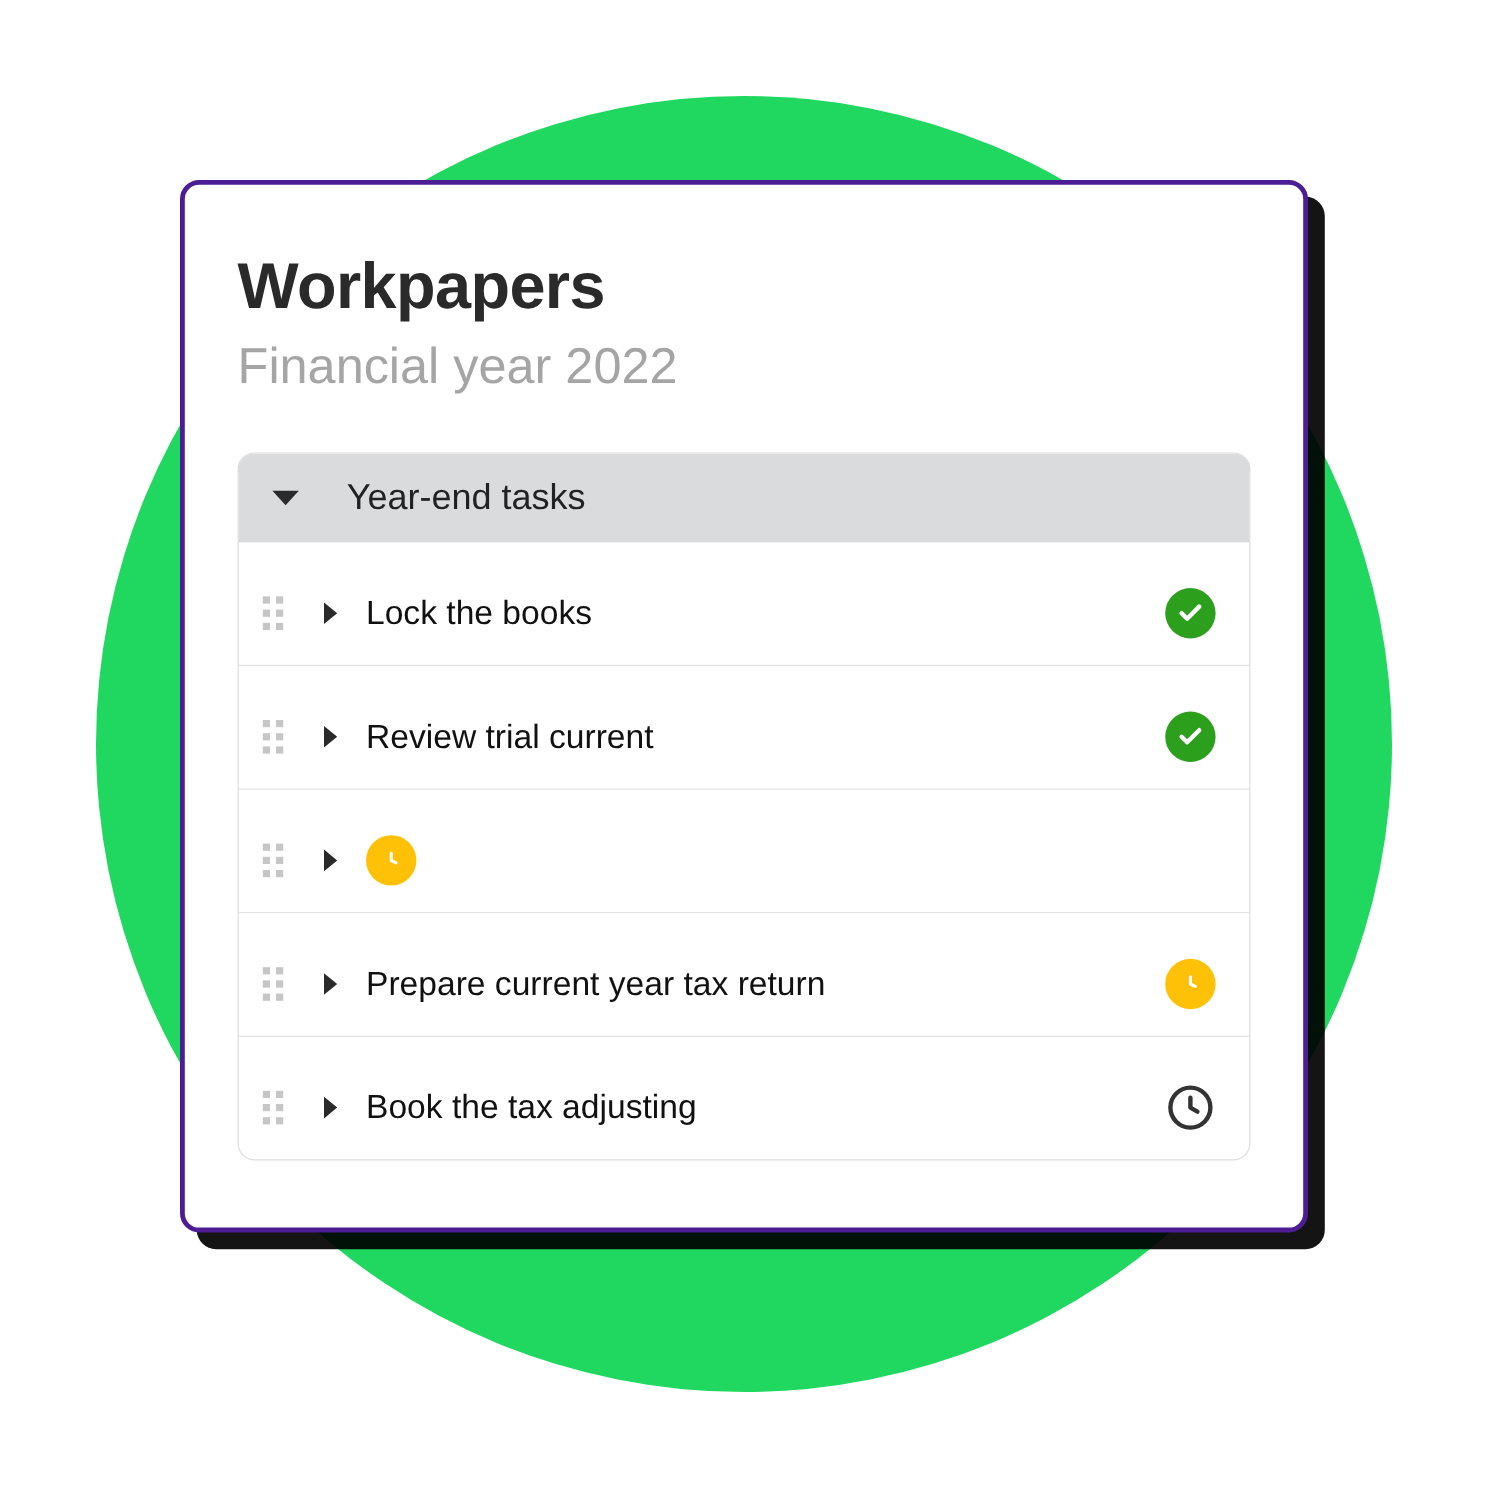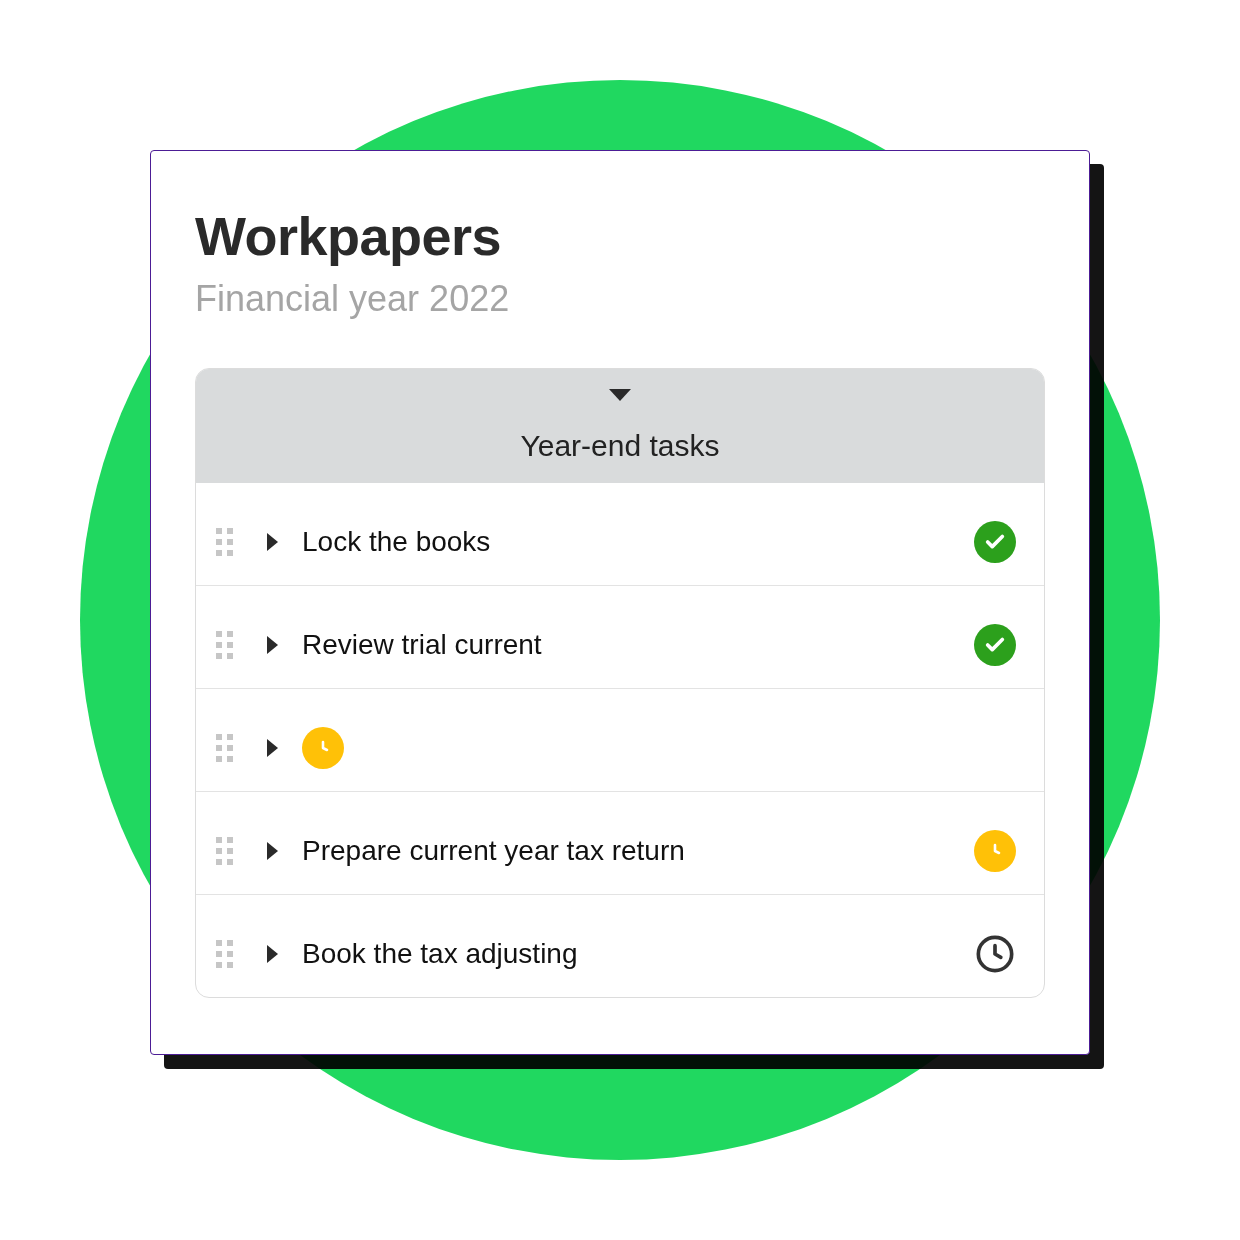--- a/index.html
+++ b/index.html
@@ -20,51 +20,50 @@
       left: 50%;
       top: 50%;
       transform: translate(-50%, -50%);
     }
     .card {
       position: absolute;
       width: 940px;
       left: 150px;
       top: 150px;
       background: #ffffff;
-      border-radius: 4px;
-      border: 1px solid #4c1d95;
+      border-radius: 16px;
+      border: 4px solid #4c1d95;
       padding: 56px 44px 56px 44px;
       box-shadow: 14px 14px 0px rgba(0,0,0,0.92);
     }
     .page-title {
       font-size: 54px;
       font-weight: 800;
       color: #2a2a2a;
       letter-spacing: -0.5px;
       line-height: 1.1;
     }
     .page-subtitle {
-      font-size: 36px;
+      font-size: 42px;
       font-weight: 500;
       color: #a5a5a5;
       margin-top: 12px;
     }
     .task-panel {
       margin-top: 48px;
       border: 1px solid #dcdcdc;
       border-radius: 14px;
       overflow: hidden;
     }
     .section-header {
       background: #d9dbdc;
       display: flex;
       align-items: center;
       padding: 20px 28px;
-      gap: 28px;
-      flex-direction: column;
+      gap: 40px;
     }
     .section-header-label {
       font-size: 30px;
       color: #222;
       font-weight: 400;
     }
     .caret-down {
       width: 0;
       height: 0;
       border-left: 11px solid transparent;

